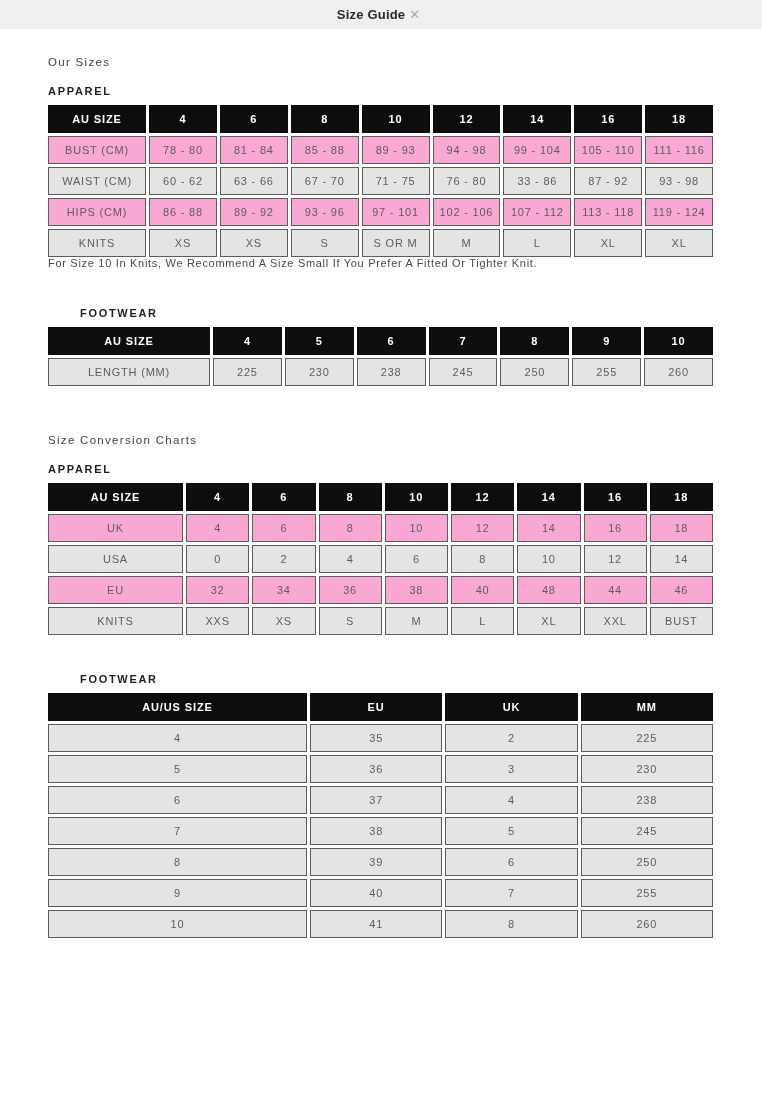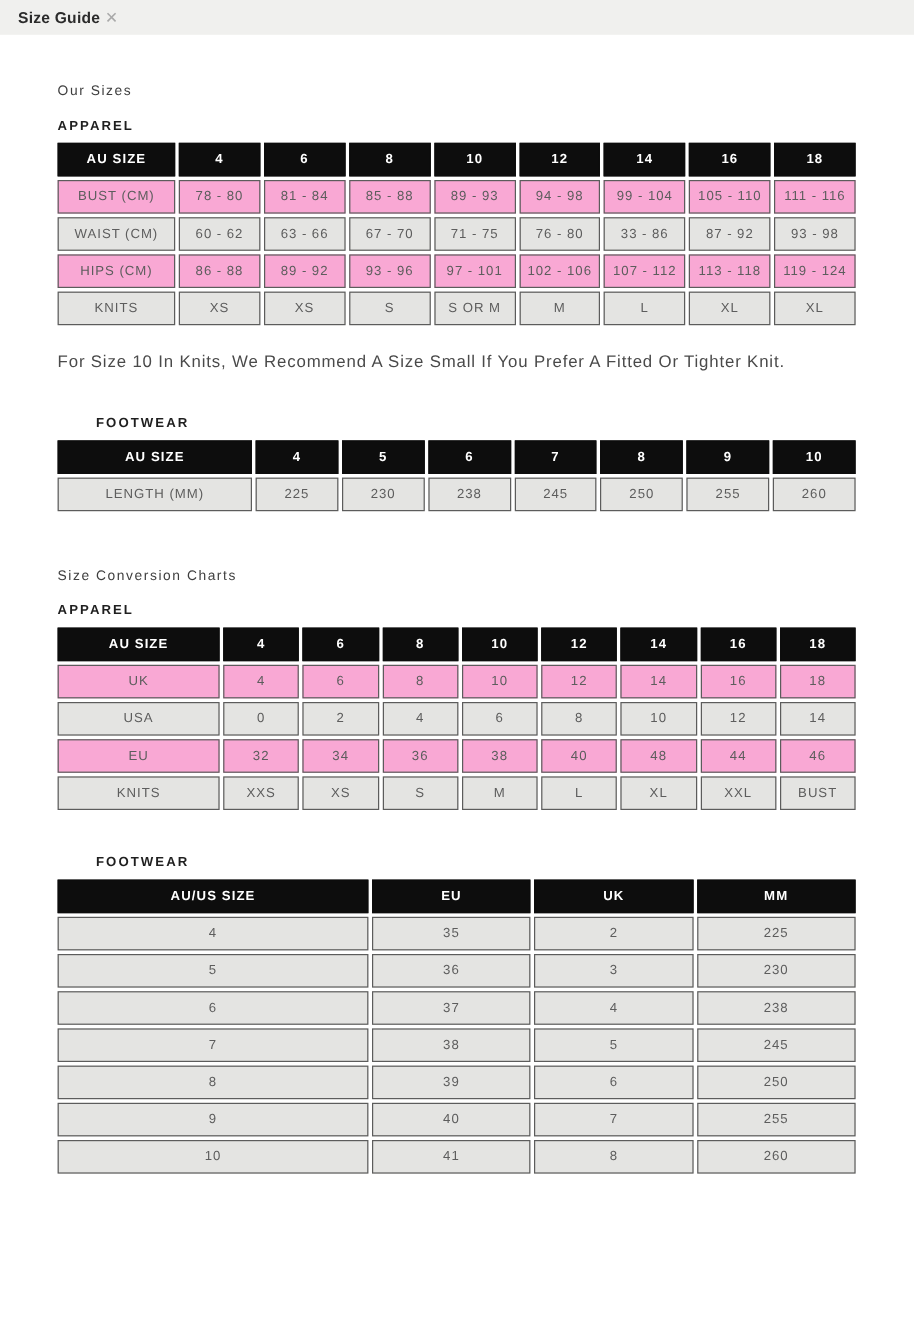--- a/index.html
+++ b/index.html
@@ -4,21 +4,21 @@
 <style>
   * { margin: 0; padding: 0; box-sizing: border-box; }
   html, body { width: 762px; background: #ffffff; font-family: "Liberation Sans", sans-serif; }
   body { height: 1100px; overflow: hidden; }
 
   .titlebar {
     height: 29px;
     background: #f0f0ee;
     display: flex;
     align-items: center;
-    justify-content: flex-start;
+    justify-content: center;
     padding: 0 16px 0 15px;
   }
   .titlebar-title {
     font-size: 13px;
     font-weight: bold;
     color: #2b2b2b;
     letter-spacing: 0.2px;
   }
   .close-btn {
     background: none;
@@ -27,35 +27,34 @@
     font-size: 13px;
     line-height: 1;
     cursor: pointer;
     padding: 2px 4px;
     font-family: "Liberation Sans", sans-serif;
   }
 
   main { padding: 0 49px 0 48px; }
 
   .section-heading {
-    margin-top: 41px;
+    margin-top: 27px;
     font-size: 11.5px;
     color: #3f3f3f;
     letter-spacing: 1.3px;
   }
   .sub-label {
     margin-top: 17px;
     font-size: 11px;
     font-weight: bold;
     color: #1f1f1f;
     letter-spacing: 1.7px;
   }
   .note {
-    margin-top: 22px;
-    font-size: 14px;
+    font-size: 11px;
     color: #4a4a4a;
     letter-spacing: 0.7px;
   }
   .sub-label.spaced { margin-top: 38px; padding-left: 32px; }
   .section-heading.conv { margin-top: 48px; }
 
   .size-table {
     margin-top: 8px;
     display: grid;
     gap: 3px;

